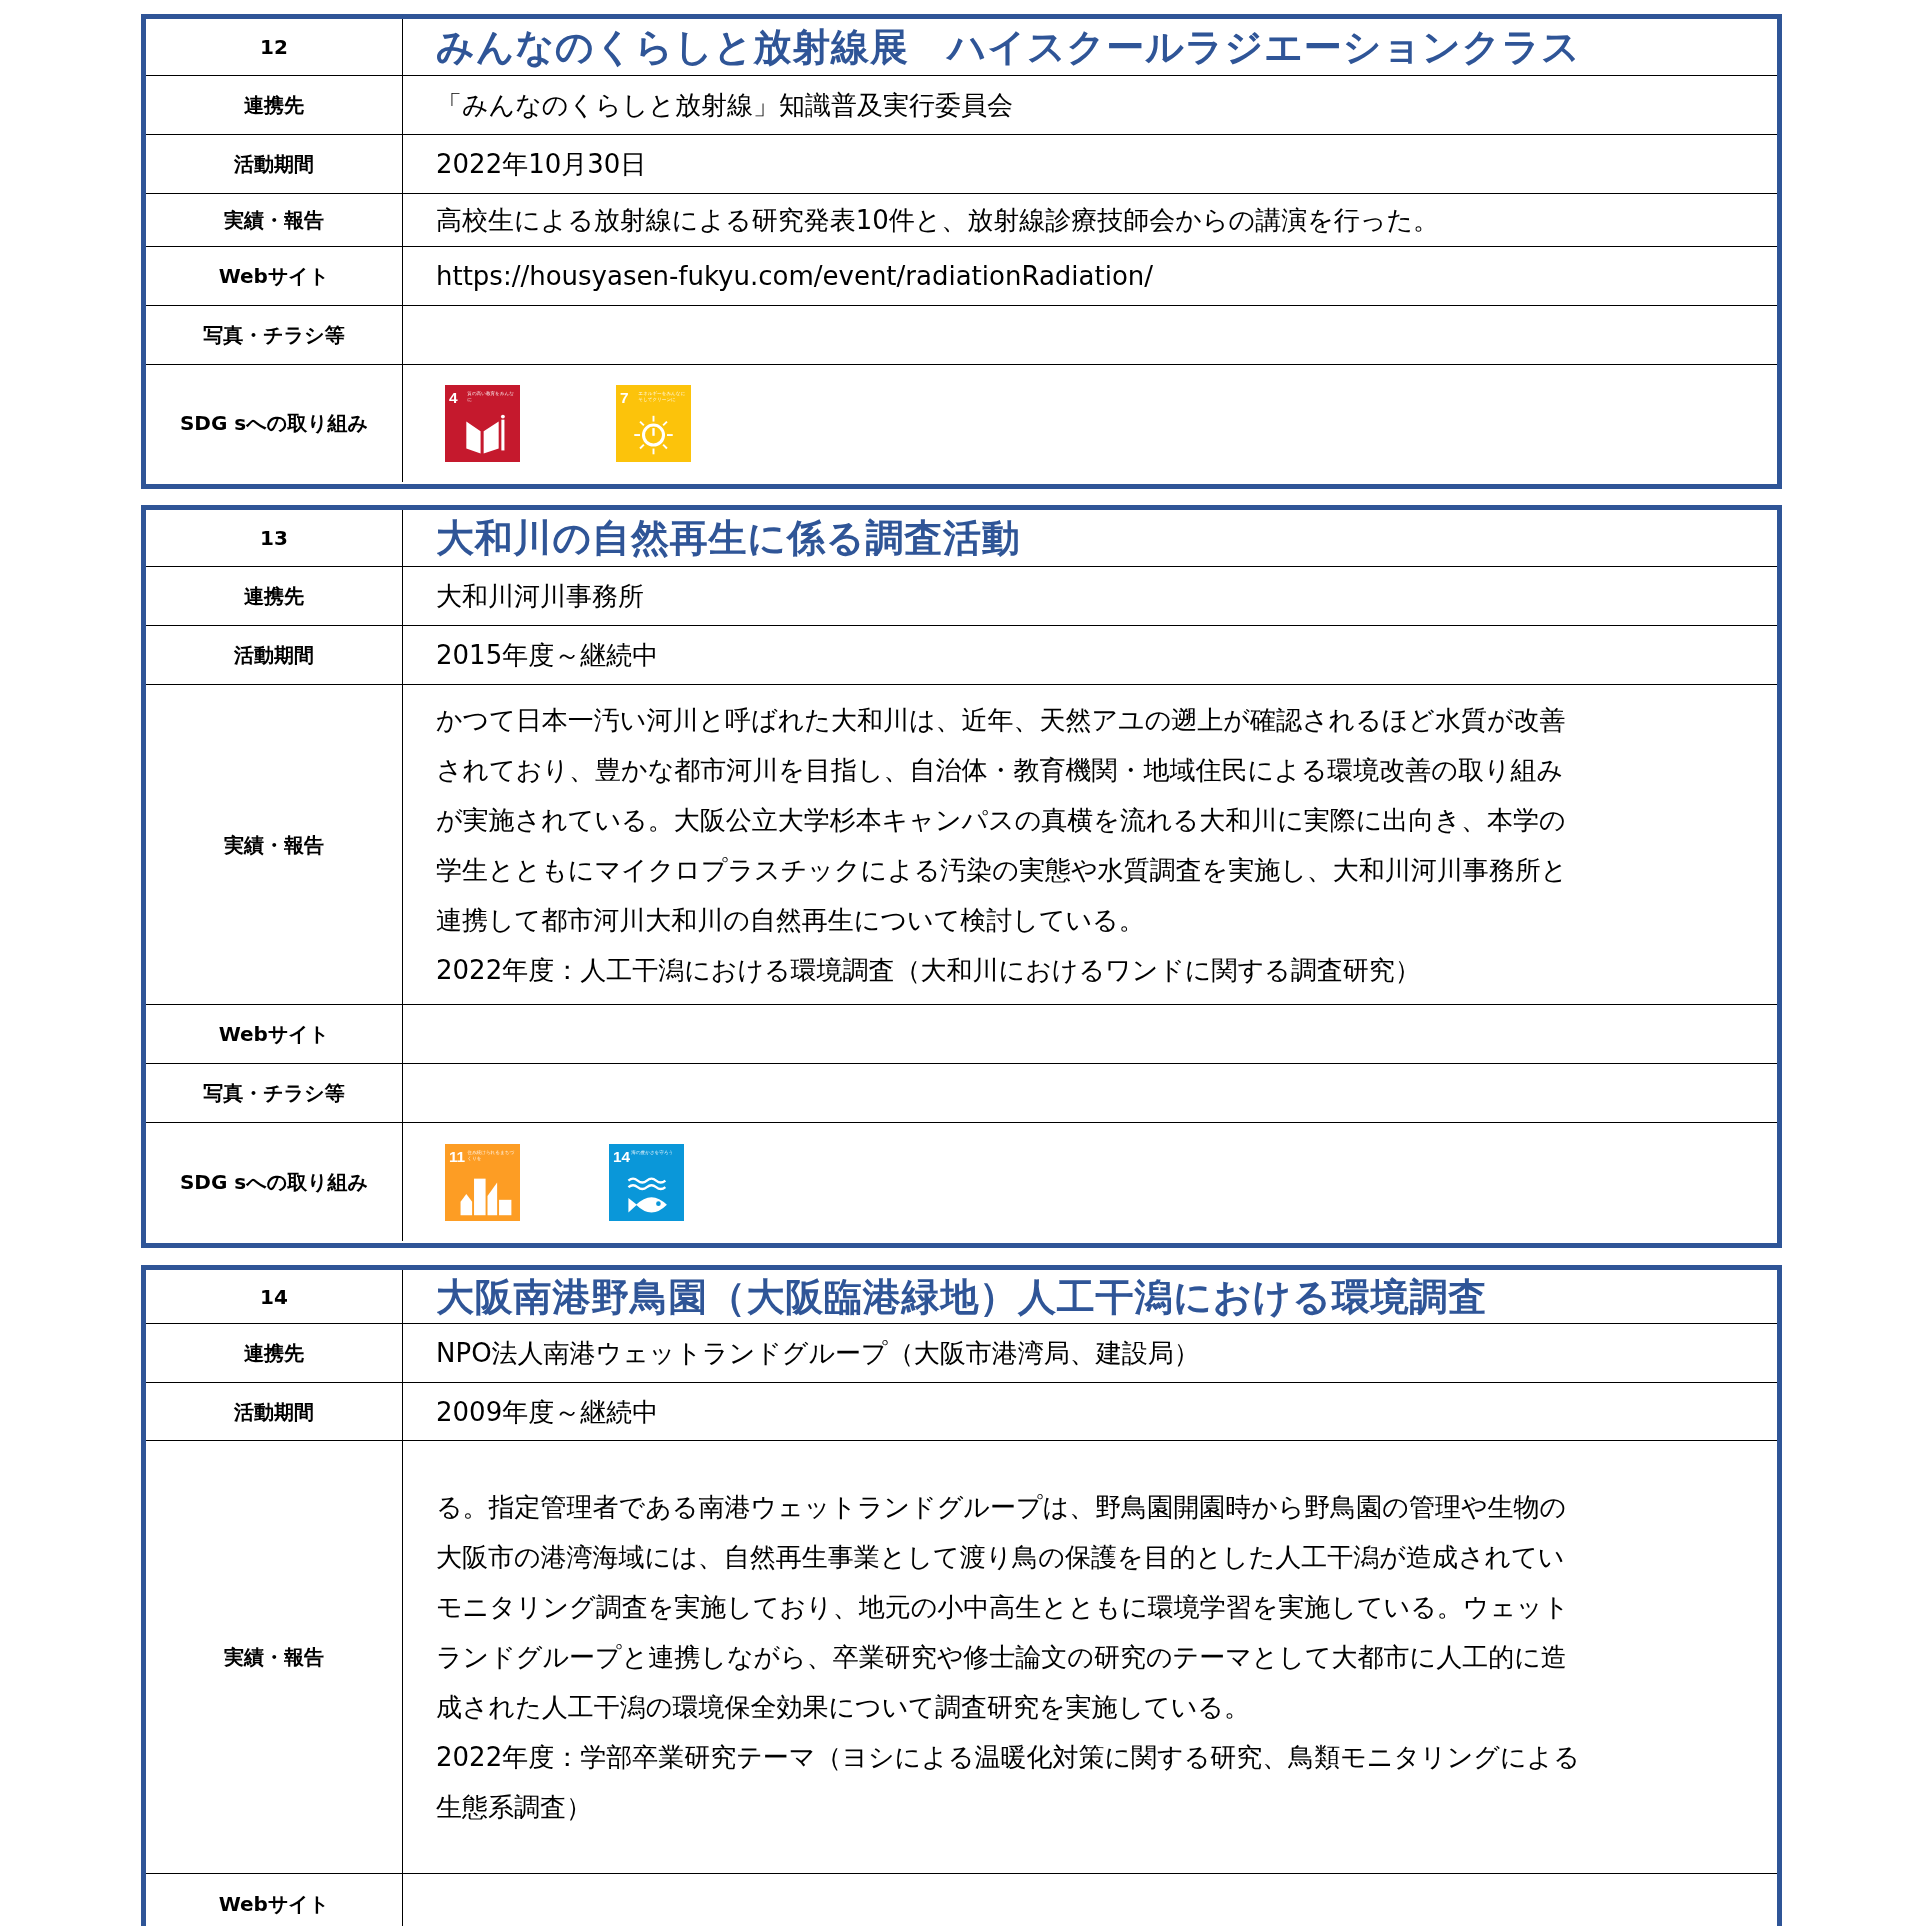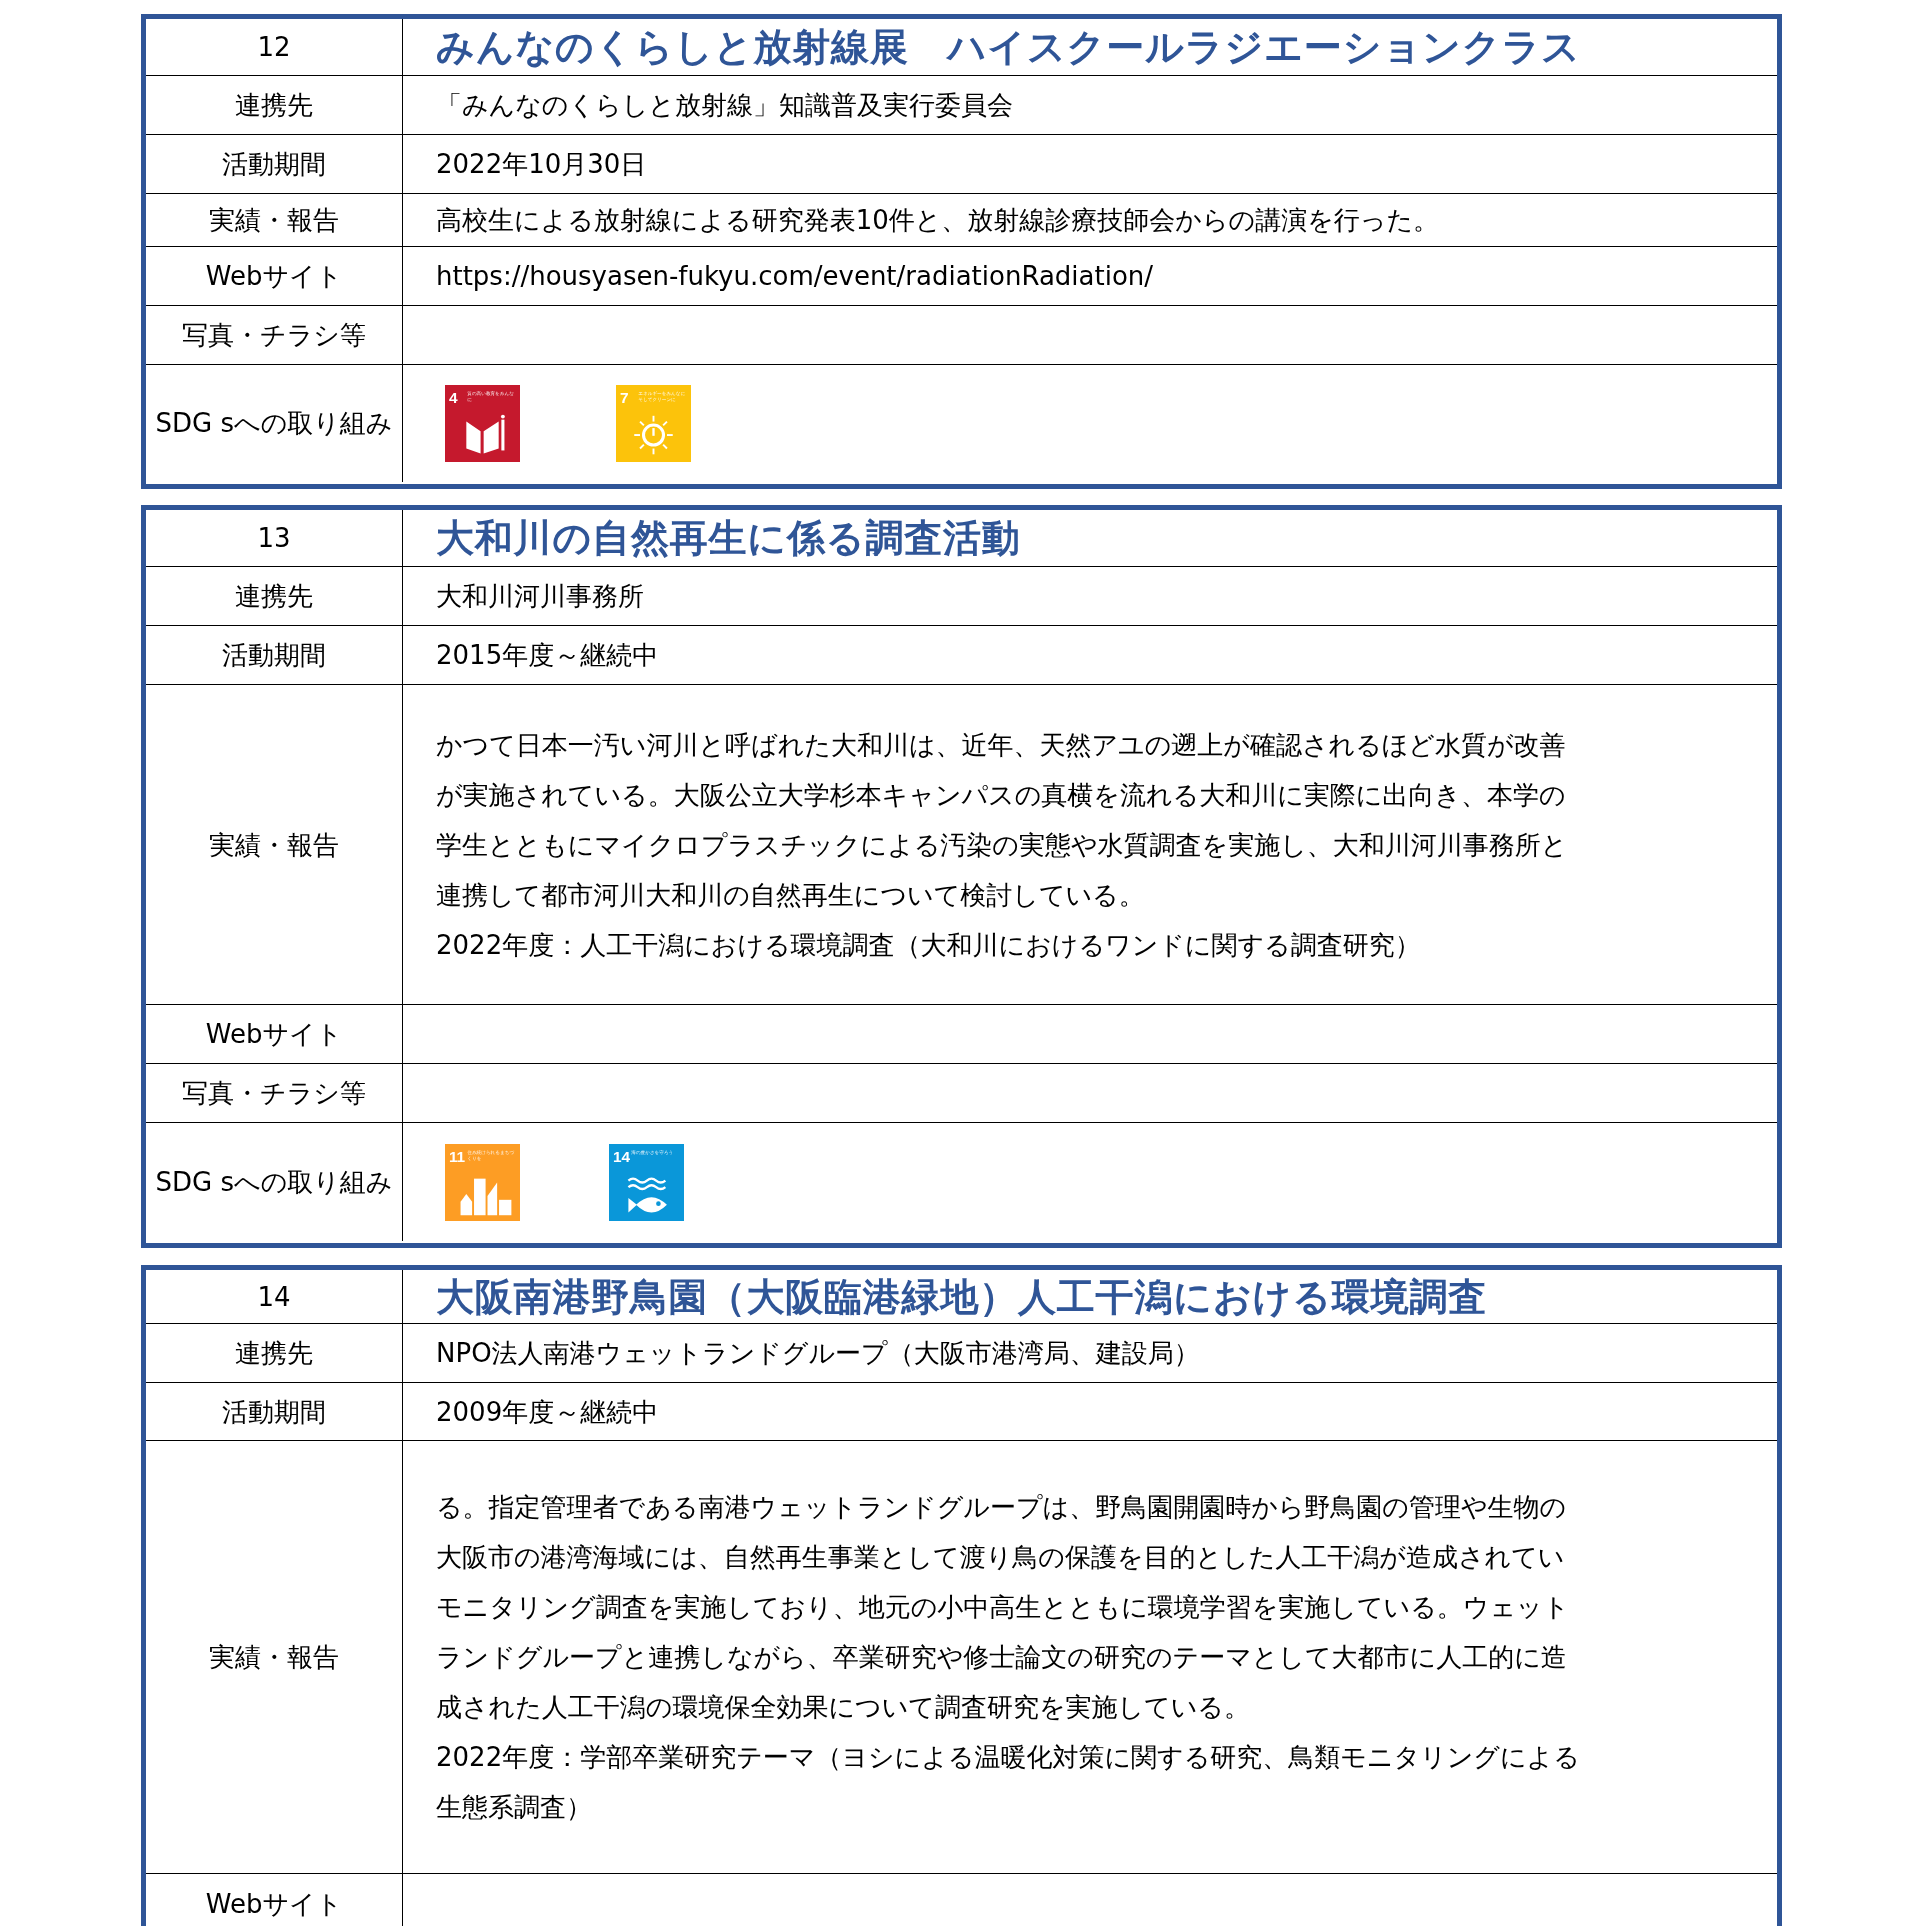--- a/index.html
+++ b/index.html
@@ -4,21 +4,21 @@
 <style>
   html, body { margin:0; padding:0; background:#ffffff; }
   body { width:1911px; height:2133px; position:relative; overflow:hidden;
          font-family:"DejaVu Sans","Liberation Sans",sans-serif; color:#000; }
   .tbl { position:absolute; left:141px; width:1641px; box-sizing:border-box;
          border:5.8px solid #2F5597; background:#fff; }
   .row { position:relative; display:flex; box-sizing:border-box; border-top:1.5px solid #000; }
   .row:first-child { border-top:none; }
   .lab { width:257px; flex:0 0 257px; box-sizing:border-box; border-right:1.2px solid #000;
          display:flex; align-items:center; justify-content:center; text-align:right;
-         font-size:26px; line-height:50px; font-weight:normal; }
+         font-size:20px; line-height:50px; font-weight:bold; }
   .val { flex:1; box-sizing:border-box; padding:0 23px 0 33px; display:flex; align-items:center;
          font-size:26px; line-height:50px; }
   .val.title { color:#2F5597; font-weight:bold; font-size:38px; letter-spacing:0.8px; }
   .val.para { align-items:center; }
   .para-text { line-height:50px; }
   .sdg-lab { flex-direction:row; line-height:49px; }
   .icons { display:flex; align-items:center; padding-left:42px; }
   .sdg { width:75px; height:77px; position:relative; box-sizing:border-box; color:#fff;
          font-family:"Liberation Sans",sans-serif; }
   .sdg .num { position:absolute; left:3.9px; top:5.4px; font-size:15.4px; font-weight:bold; line-height:15.4px; }
@@ -102,20 +102,21 @@
   </div>
   <div class="row" style="height:59px;">
     <div class="lab">活動期間</div>
     <div class="val">2015年度～継続中</div>
   </div>
   <div class="row" style="height:320px;">
     <div class="lab">実績・報告</div>
     <div class="val para">
       <div class="para-text">
         <div>かつて日本一汚い河川と呼ばれた大和川は、近年、天然アユの遡上が確認されるほど水質が改善</div>
+        <div>されており、豊かな都市河川を目指し、自治体・教育機関・地域住民による環境改善の取り組み</div>
         <div>が実施されている。大阪公立大学杉本キャンパスの真横を流れる大和川に実際に出向き、本学の</div>
         <div>学生とともにマイクロプラスチックによる汚染の実態や水質調査を実施し、大和川河川事務所と</div>
         <div>連携して都市河川大和川の自然再生について検討している。</div>
         <div>2022年度：人工干潟における環境調査（大和川におけるワンドに関する調査研究）</div>
       </div>
     </div>
   </div>
   <div class="row" style="height:59px;">
     <div class="lab">Webサイト</div>
     <div class="val"></div>

